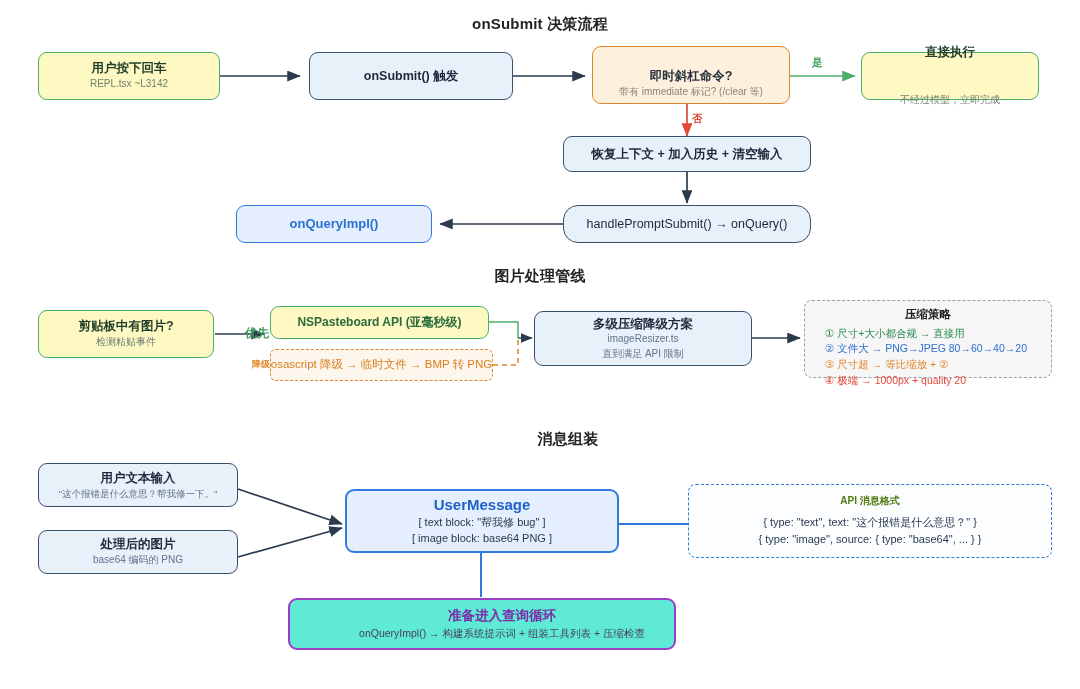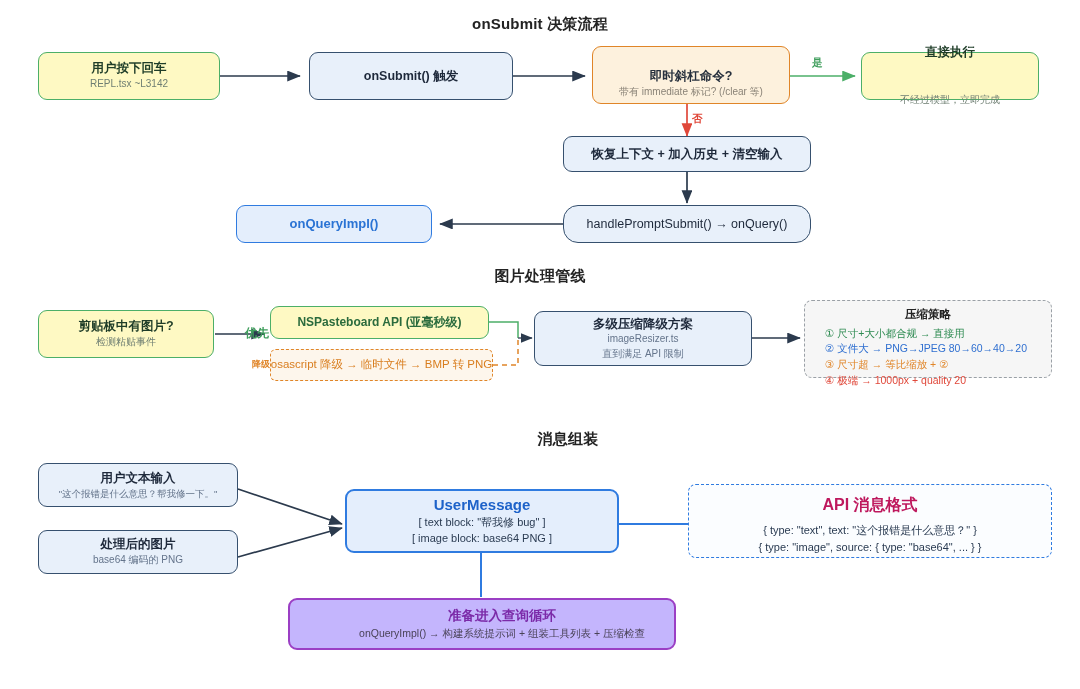--- a/index.html
+++ b/index.html
@@ -90,21 +90,21 @@
   .blue-strong .t1 { color: #1d62c9; font-size: 15px; }
   .blue-strong .t2 { color: #2a3b52; font-size: 11px; }
 
   .blue-link {
     background: #e4eefc;
     border: 1.8px solid #2f7be0;
   }
   .blue-link .t1 { color: #2a73d4; font-size: 13px; }
 
   .purple {
-    background: #c4b5fd;
+    background: #5eead4;
     border: 2px solid #9b3fc4;
     padding-left: 48px;
   }
   .purple .t1 { color: #7b2aa8; font-size: 13.5px; }
   .purple .t2 { color: #4a4358; font-size: 10.5px; }
 
   .dashed-orange {
     background: #fdf6ec;
     border: 1.8px dashed #e08528;
     border-radius: 6px;
@@ -122,21 +122,21 @@
   .dashed-gray .t1 { font-size: 11.5px; color: #232323; margin-bottom: 3px;}
 
   .dashed-blue {
     background: #fbfdff;
     border: 1.6px dashed #2f7be0;
     border-radius: 8px;
     align-items: center;
     justify-content: flex-start;
     padding-top: 9px;
   }
-  .dashed-blue .t1 { font-size: 16px; color: #be185d; margin-bottom: 6px; }
+  .dashed-blue .t1 { font-size: 10px; color: #4d7c0f; margin-bottom: 6px; }
   .dashed-blue .line { font-size: 11px; color: #2a3b52; line-height: 1.6; white-space: nowrap; }
 
   .strategy-line {
     font-size: 10.5px;
     line-height: 1.52;
     white-space: nowrap;
     align-self: flex-start;
     margin-left: 12px;
   }
   .c-green { color: #2e8b52; }

